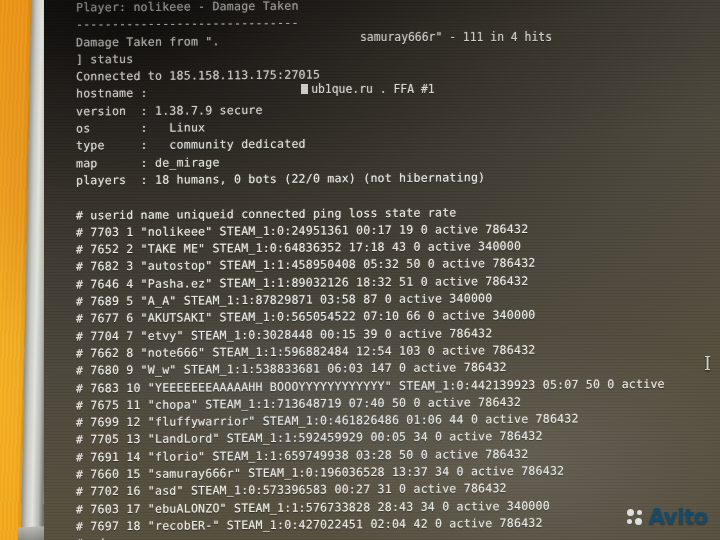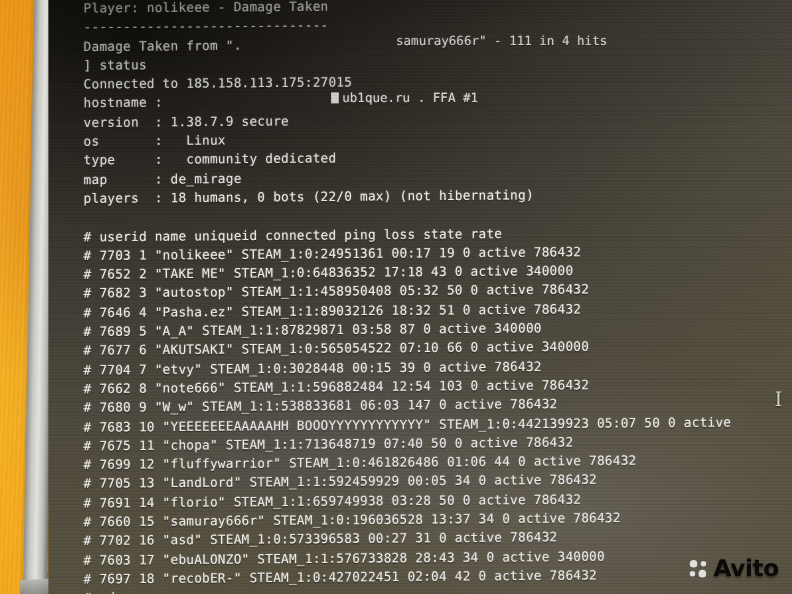--- a/index.html
+++ b/index.html
@@ -97,21 +97,21 @@
     opacity:.88;
   }
   .avito .dots{position:relative;width:17px;height:17px;}
   .avito .dots i{position:absolute;border-radius:50%;background:#f2f2f2;display:block;}
   .avito .d1{width:7px;height:7px;left:0;top:0;}
   .avito .d2{width:5px;height:5px;left:10px;top:1px;}
   .avito .d3{width:5px;height:5px;left:0;top:10px;}
   .avito .d4{width:7px;height:7px;left:8px;top:9px;}
   .avito .wm{
     font-family:"DejaVu Sans","Liberation Sans",sans-serif;
-    font-size:21px;font-weight:700;color:#000000;letter-spacing:-.3px;
+    font-size:21px;font-weight:700;color:#0c4a6e;letter-spacing:-.3px;
     text-shadow:0 1px 2px rgba(0,0,0,.5);
   }
 </style>
 </head>
 <body>
 
 <div id="photo">
 
   <div class="wall"></div>
   <div class="bezel"></div>

